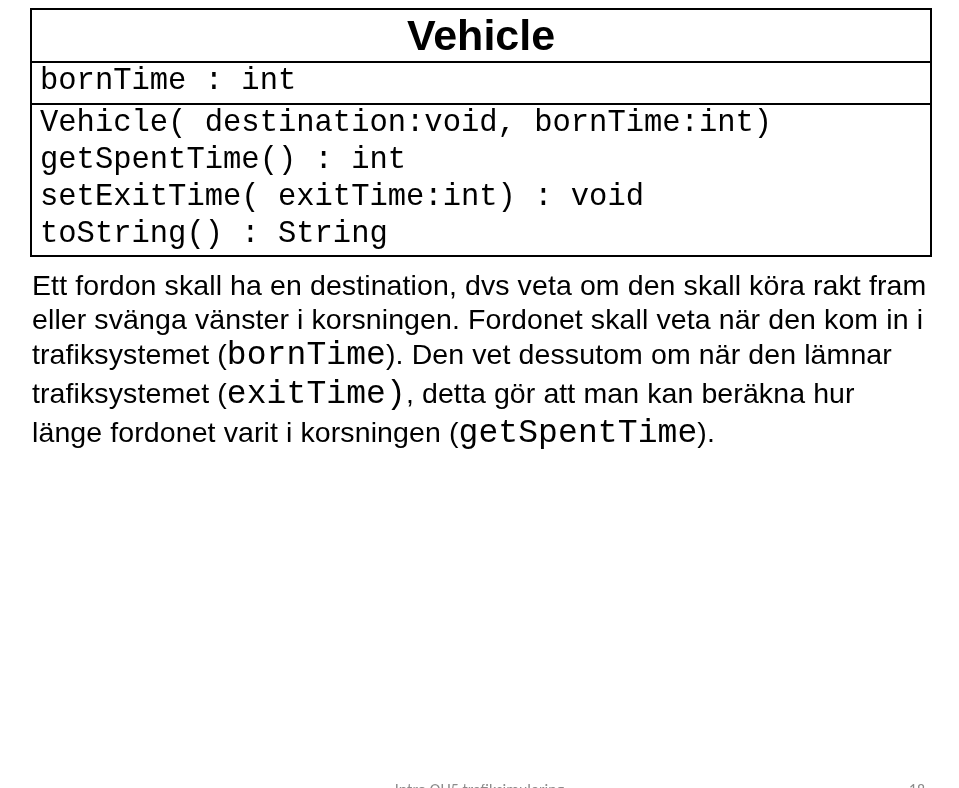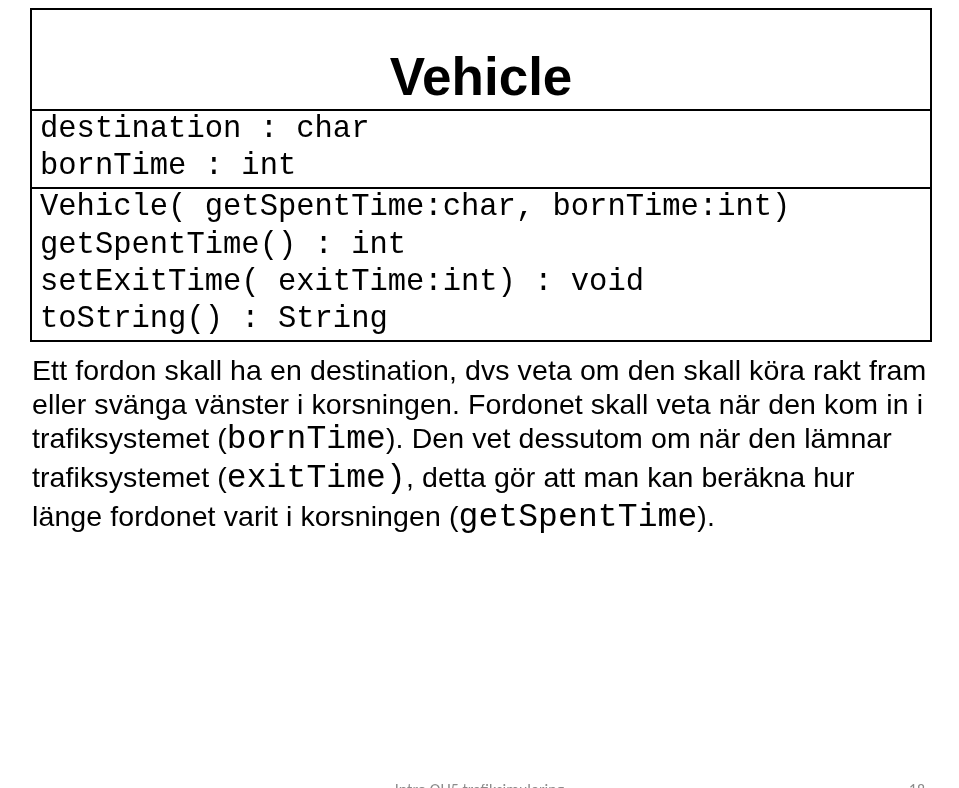--- a/index.html
+++ b/index.html
@@ -25,24 +25,23 @@
     margin: 0 auto;
   }
   .uml-compartment {
     border-top: 2px solid #000;
     padding: 0 8px 2px 8px;
   }
   .uml-title-row {
     text-align: center;
     font-family: Arial, Helvetica, sans-serif;
     font-weight: bold;
-    font-size: 53px;
+    font-size: 43px;
     line-height: 1.15;
     padding: 1px;
-    margin-top: 36px;
   }
   .code {
     font-family: "Courier New", Courier, monospace;
     font-size: 30.5px;
     line-height: 1.22;
     white-space: pre;
   }
   .para {
     font-family: Arial, Helvetica, sans-serif;
     font-size: 28.5px;
@@ -76,26 +75,25 @@
 </style>
 </head>
 <body>
 
 <div class="slide">
 
   <div class="uml-box">
     <div class="uml-title-row">Vehicle</div>
 
     <div class="uml-compartment">
-      <div class="code">destination : char</div>
       <div class="code">bornTime : int</div>
     </div>
 
     <div class="uml-compartment">
-      <div class="code">Vehicle( getSpentTime:char, bornTime:int)</div>
+      <div class="code">Vehicle( destination:void, bornTime:int)</div>
       <div class="code">getSpentTime() : int</div>
       <div class="code">setExitTime( exitTime:int) : void</div>
       <div class="code">toString() : String</div>
     </div>
   </div>
 
   <div class="para">
     <span>Ett fordon skall ha en destination, dvs veta om den skall köra rakt fram eller svänga vänster i korsningen. Fordonet skall veta när den kom in i trafiksystemet (</span><span class="mono">bornTime</span><span>). Den vet dessutom om när den lämnar trafiksystemet (</span><span class="mono">exitTime)</span><span>,  detta gör att man kan beräkna hur länge fordonet  varit i korsningen (</span><span class="mono">getSpentTime</span><span>).</span>
   </div>
 

